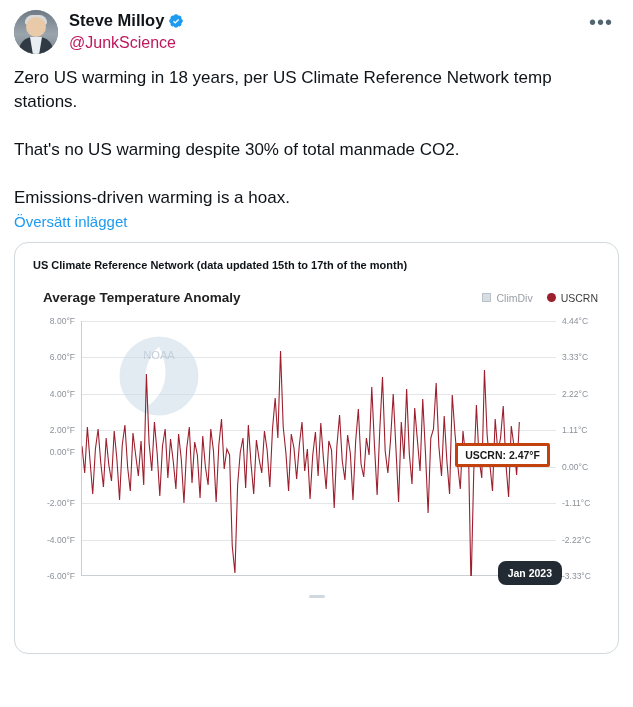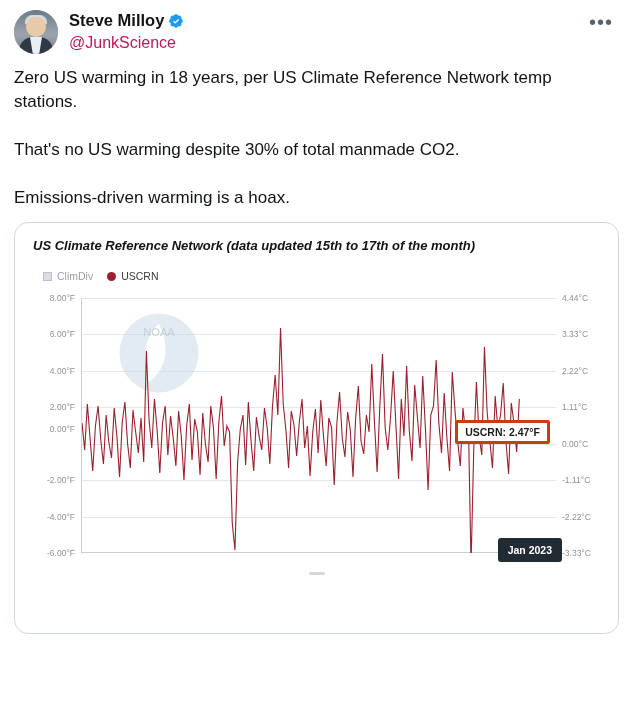--- a/index.html
+++ b/index.html
@@ -82,26 +82,25 @@
     margin-top: 12px;
     border: 1px solid #cfd9de;
     border-radius: 14px;
     overflow: hidden;
     background: #fff;
     height: 412px;
     padding: 12px 14px 8px 14px;
   }
   .card-title {
     font-weight: bold;
-    font-size: 13px;
+    font-size: 11px;
     line-height: 21px;
     color: #0f1419;
     margin-bottom: 14px;
     padding-left: 4px;
-    font-style: italic;
   }
   .chart-wrap {
     position: relative;
     height: 330px;
   }
   .chart-head {
     display: flex;
     align-items: center;
     justify-content: space-between;
     padding: 0 6px 0 14px;
@@ -183,21 +182,21 @@
     font-size: 10.5px;
     font-weight: bold;
     padding: 3px 7px;
     border-radius: 2px;
     white-space: nowrap;
   }
   .callout.dark {
     background: #222b33;
     color: #fff;
     border-color: #222b33;
-    border-radius: 3px;
+    border-radius: 8px;
   }
   .scroll-hint {
     position: absolute;
     left: 50%;
     bottom: -2px;
     transform: translateX(-50%);
     width: 16px; height: 3px;
     background: #cfd9de;
     border-radius: 2px;
   }
@@ -235,26 +234,28 @@
       <div class="handle">@JunkScience</div>
     </div>
     <div class="more">•••</div>
   </div>
 
   <div class="body-text">Zero US warming in 18 years, per US Climate Reference Network temp stations.
 
 That's no US warming despite 30% of total manmade CO2.
 
 Emissions-driven warming is a hoax.</div>
+  <div class="translate">Översätt inlägget</div>
 
   <div class="card">
     <div class="card-title">US Climate Reference Network (data updated 15th to 17th of the month)</div>
 
     <div class="chart-wrap">
       <div class="chart-head">
+        <div class="chart-subtitle">Average Temperature Anomaly</div>
         <div class="legend">
           <div class="item">
             <span class="sq"></span>
             <span>ClimDiv</span>
           </div>
           <div class="item">
             <span class="dot"></span>
             <span class="lab-uscrn">USCRN</span>
           </div>
         </div>

